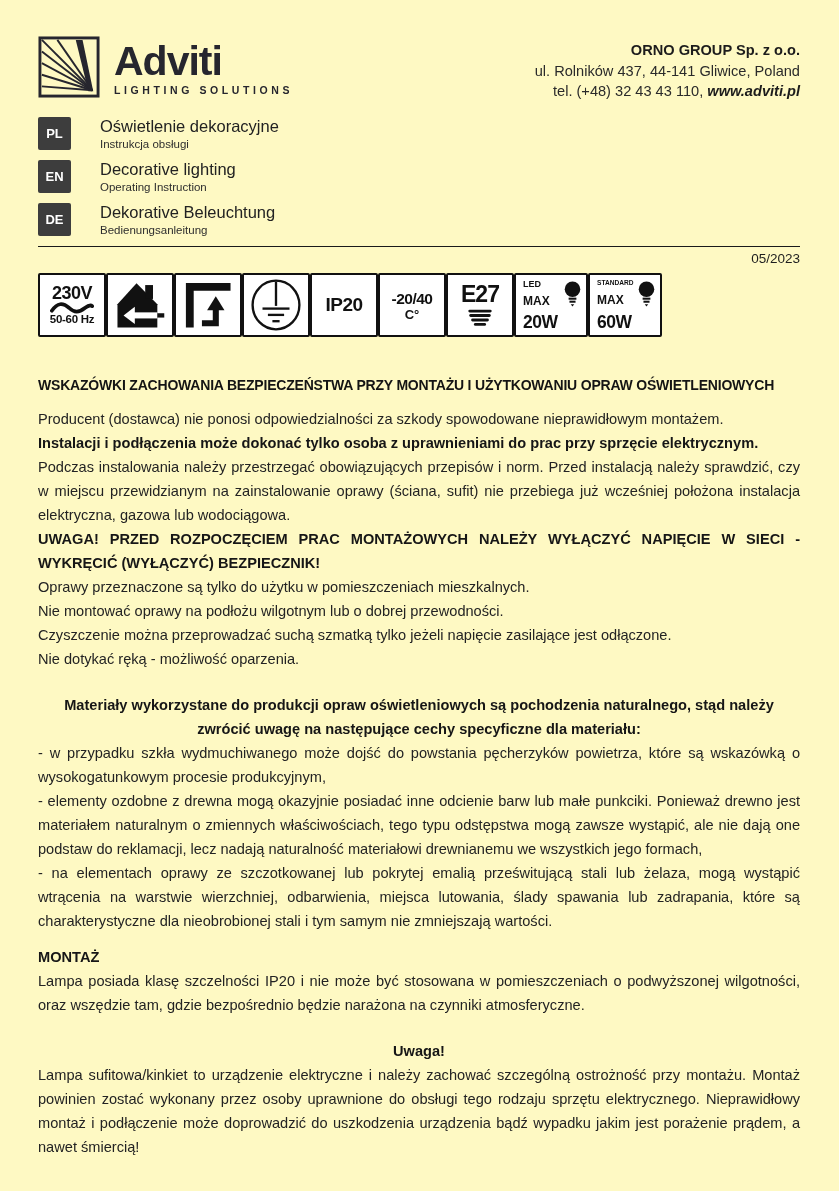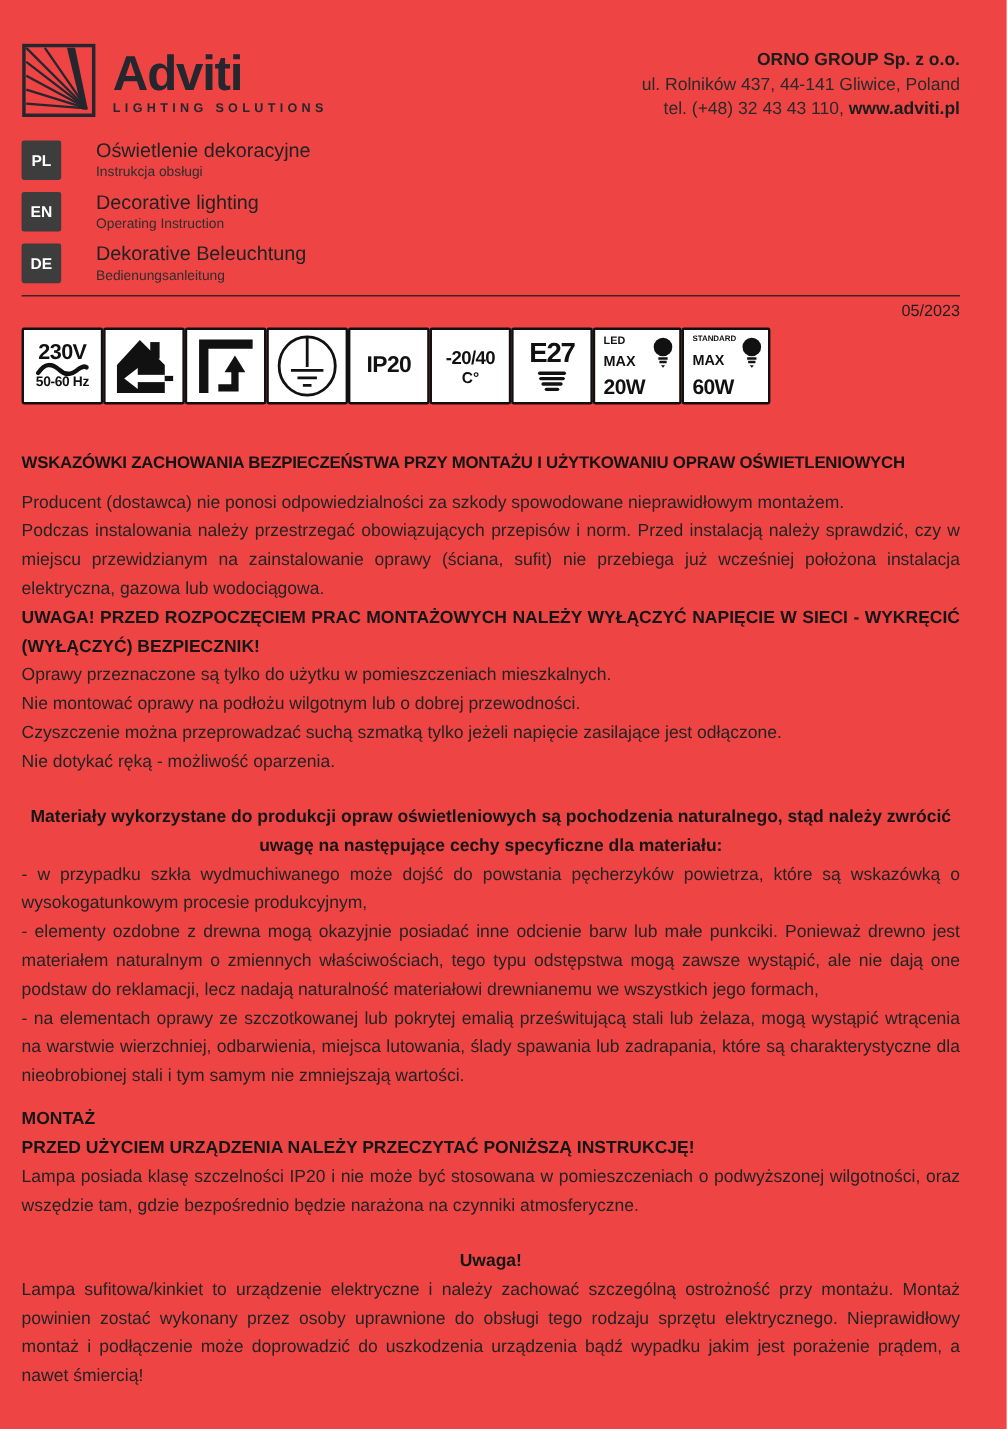--- a/index.html
+++ b/index.html
@@ -2,35 +2,35 @@
 <html><head>
 <meta charset="utf-8">
 <style>
   * { box-sizing: border-box; margin: 0; padding: 0; }
   html, body { background: #ffffff; }
   body { font-family: "Liberation Sans", sans-serif; color: #222; }
   .page {
     position: relative;
     width: 839px; height: 1191px;
     margin: 0 auto;
-    background: #ef4444;
-    padding: 36px 39px 0 18px;
+    background: #fef9c3;
+    padding: 36px 39px 0 38px;
     overflow: hidden;
   }
 
   
   .header { display: flex; justify-content: space-between; align-items: flex-start; }
   .logo { display: flex; align-items: flex-end; }
   .logo-mark { width: 62px; height: 62px; display: block; }
   .logo-text { margin-left: 14px; padding-bottom: 2px; }
   .brand { font-size: 41px; font-weight: 700; color: #26262e; line-height: 0.85; letter-spacing: -1px; }
   .tagline { font-size: 10.5px; font-weight: 700; color: #26262e; letter-spacing: 3.6px; margin-top: 5px; }
   .company { text-align: right; font-size: 14.6px; line-height: 1.42; color: #2a2a2a; padding-top: 4px; }
   .company .name { font-weight: 700; color: #1c1c1c; }
-  .company .site { font-weight: 700; color: #1c1c1c; }
+  .company .site { font-weight: 700; color: #1c1c1c; font-style: italic; }
 
   
   .languages { margin-top: 15px; }
   .lang-row { display: flex; align-items: flex-start; margin-bottom: 9px; gap: 16px; }
   .lang-badge {
     width: 33px; height: 33px; flex: 0 0 33px;
     background: #3d3d3d; color: #fff;
     font-size: 13px; font-weight: 700;
     display: flex; align-items: center; justify-content: center;
     border-radius: 2px;
@@ -216,30 +216,30 @@
           <line x1="7.5" y1="24.5" x2="14.5" y2="24.5" stroke="#111" stroke-width="2.4"></line>
           <polygon points="9,27.5 13,27.5 11,30" fill="#111"></polygon>
         </svg>
       </div>
     </div>
   </div>
 
   <div class="content">
     <div class="p h-main">WSKAZÓWKI ZACHOWANIA BEZPIECZEŃSTWA PRZY MONTAŻU I UŻYTKOWANIU OPRAW OŚWIETLENIOWYCH</div>
     <div class="p">Producent (dostawca) nie ponosi odpowiedzialności za szkody spowodowane nieprawidłowym montażem.</div>
+    <div class="p b">Instalacji i podłączenia może dokonać tylko osoba z uprawnieniami do prac przy sprzęcie elektrycznym.</div>
     <div class="p just">Podczas instalowania należy przestrzegać obowiązujących przepisów i norm. Przed instalacją należy sprawdzić, czy w miejscu przewidzianym na zainstalowanie oprawy (ściana, sufit) nie przebiega już wcześniej położona instalacja elektryczna, gazowa lub wodociągowa.</div>
     <div class="p b just">UWAGA! PRZED ROZPOCZĘCIEM PRAC MONTAŻOWYCH NALEŻY WYŁĄCZYĆ NAPIĘCIE W SIECI - WYKRĘCIĆ (WYŁĄCZYĆ) BEZPIECZNIK!</div>
     <div class="p">Oprawy przeznaczone są tylko do użytku w pomieszczeniach mieszkalnych.</div>
     <div class="p">Nie montować oprawy na podłożu wilgotnym lub o dobrej przewodności.</div>
     <div class="p">Czyszczenie można przeprowadzać suchą szmatką tylko jeżeli napięcie zasilające jest odłączone.</div>
     <div class="p">Nie dotykać ręką - możliwość oparzenia.</div>
     <div class="p b just gap-before">Materiały wykorzystane do produkcji opraw oświetleniowych są pochodzenia naturalnego, stąd należy zwrócić uwagę na następujące cechy specyficzne dla materiału:</div>
     <div class="p just">- w przypadku szkła wydmuchiwanego może dojść do powstania pęcherzyków powietrza, które są wskazówką o wysokogatunkowym procesie produkcyjnym,</div>
     <div class="p just">- elementy ozdobne z drewna mogą okazyjnie posiadać inne odcienie barw lub małe punkciki. Ponieważ drewno jest materiałem naturalnym o zmiennych właściwościach, tego typu odstępstwa mogą zawsze wystąpić, ale nie dają one podstaw do reklamacji, lecz nadają naturalność materiałowi drewnianemu we wszystkich jego formach,</div>
     <div class="p just">- na elementach oprawy ze szczotkowanej lub pokrytej emalią prześwitującą stali lub żelaza, mogą wystąpić wtrącenia na warstwie wierzchniej, odbarwienia, miejsca lutowania, ślady spawania lub zadrapania, które są charakterystyczne dla nieobrobionej stali i tym samym nie zmniejszają wartości.</div>
     <div class="p b gap-sm">MONTAŻ</div>
-    <div class="p b">PRZED UŻYCIEM URZĄDZENIA NALEŻY PRZECZYTAĆ PONIŻSZĄ INSTRUKCJĘ!</div>
     <div class="p just">Lampa posiada klasę szczelności IP20 i nie może być stosowana w pomieszczeniach o podwyższonej wilgotności, oraz wszędzie tam, gdzie bezpośrednio będzie narażona na czynniki atmosferyczne.</div>
     <div class="p b gap-before">Uwaga!</div>
     <div class="p just">Lampa sufitowa/kinkiet to urządzenie elektryczne i należy zachować szczególną ostrożność przy montażu. Montaż powinien zostać wykonany przez osoby uprawnione do obsługi tego rodzaju sprzętu elektrycznego. Nieprawidłowy montaż i podłączenie może doprowadzić do uszkodzenia urządzenia bądź wypadku jakim jest porażenie prądem, a nawet śmiercią!</div>
   </div>
 
 </div>
 
 </body></html>

